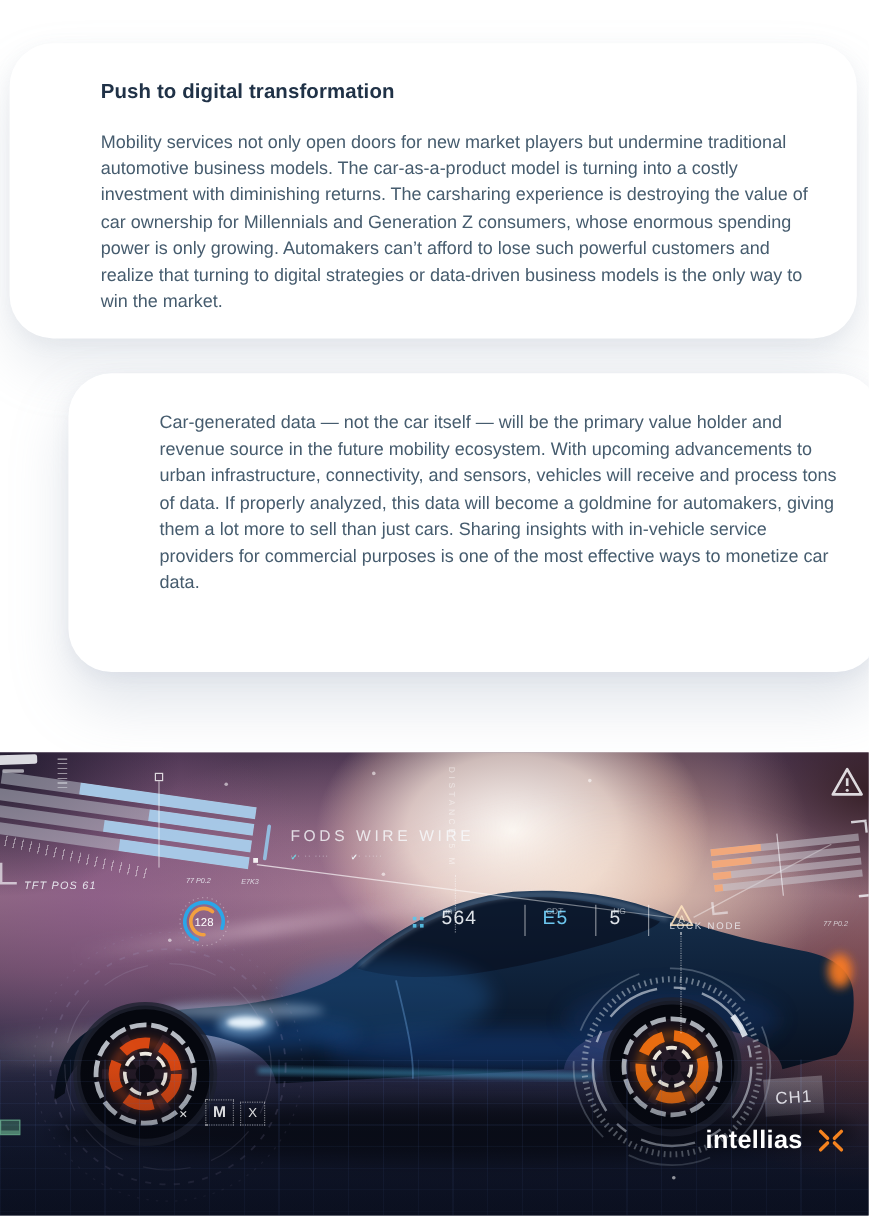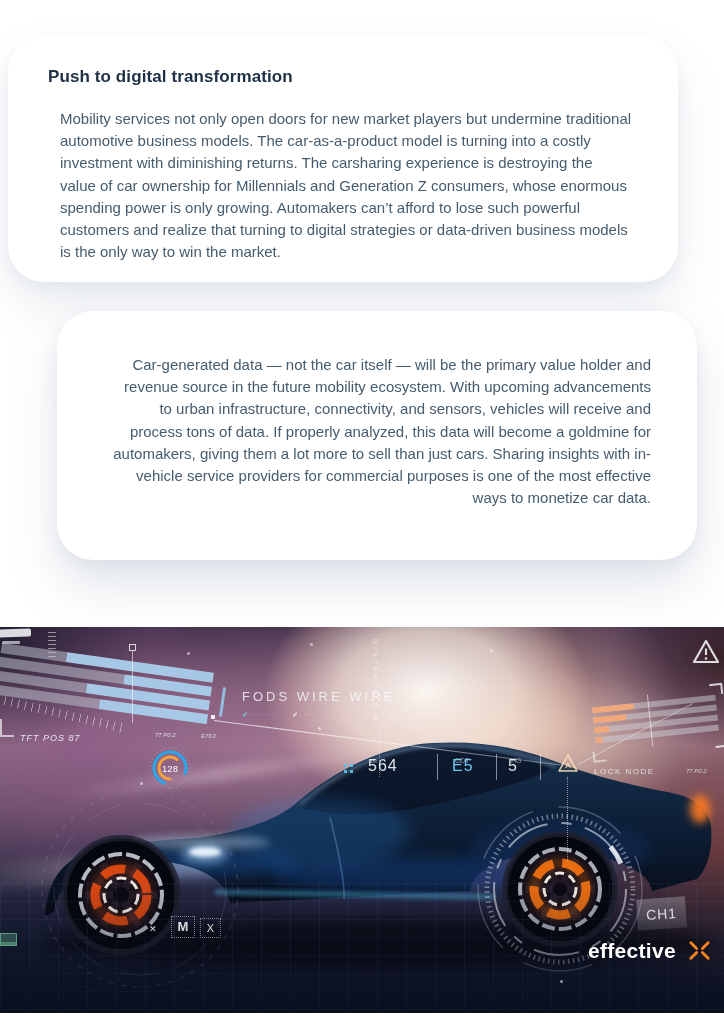--- a/index.html
+++ b/index.html
@@ -3,40 +3,40 @@
 <meta charset="utf-8">
 <style>
   html,body{margin:0;padding:0;}
   body{
     width:724px;height:1024px;position:relative;overflow:hidden;
     background:#ffffff;
     font-family:"Liberation Sans", sans-serif;
   }
   
   .card{
-    position:absolute;background:#ffffff;border-radius:36px;
+    position:absolute;background:#ffffff;border-radius:36px;padding-left:36px;
   }
   .card-1{
     left:8px;top:36px;width:670px;height:246px;
     box-shadow:0 24px 44px rgba(146,160,180,.20), 0 4px 14px rgba(146,160,180,.10);
   }
   .card-2{
     left:57px;top:311px;width:640px;height:249px;
     box-shadow:0 26px 48px rgba(140,156,178,.26), 0 4px 14px rgba(146,160,180,.12);
   }
   .card-inner{padding:31px 34px 0 40px;}
   .card-title{
     margin:0 0 21px 0;font-size:17px;font-weight:bold;color:#203247;
     letter-spacing:.1px;
   }
   .card-body{
-    margin:12px;font-size:15px;line-height:22.2px;color:#465c6e;
+    margin:0;font-size:15px;line-height:22.2px;color:#465c6e;
   }
   .card-1 .card-body{max-width:594px;}
-  .card-2 .card-body{max-width:566px;text-align:right;}
+  .card-2 .card-body{max-width:566px;}
 
   
   .hero{
     position:absolute;left:0;top:627px;width:724px;height:386px;overflow:hidden;
     background:
       radial-gradient(ellipse 210px 150px at 59% 17%, rgba(255,252,248,.97), rgba(255,238,224,.72) 42%, rgba(255,219,198,.28) 66%, transparent 78%),
       radial-gradient(ellipse 170px 230px at 77% 27%, rgba(255,204,158,.42), transparent 72%),
       radial-gradient(ellipse 150px 120px at 100% 8%, rgba(48,26,30,.85), transparent 75%),
       radial-gradient(ellipse 200px 140px at 0% 4%, rgba(22,20,38,.8), transparent 75%),
       radial-gradient(ellipse 270px 210px at 11% 31%, rgba(142,86,142,.55), transparent 72%),
@@ -108,21 +108,21 @@
   .r1{left:368px;top:130px;}
   .r2{left:452px;top:130px;}
   .r3{left:508px;top:130px;}
   .rsep{width:1px;height:26px;background:rgba(255,255,255,.5);}
   .sep1{left:437px;top:127px;}
   .sep2{left:496px;top:127px;}
   .sep3{left:540px;top:127px;}
   .marker-a{left:556px;top:125px;width:24px;height:22px;}
   .marker-a-dots{left:567px;top:150px;height:84px;width:0;border-left:1px dotted rgba(255,255,255,.5);}
 
-  .lock-node{left:594px;top:140px;font-size:8px;letter-spacing:1.5px;color:rgba(240,243,247,.8);white-space:nowrap;}
+  .lock-node{left:558px;top:140px;font-size:8px;letter-spacing:1.5px;color:rgba(240,243,247,.8);white-space:nowrap;}
   .lock-sub{left:686px;top:141px;font-size:6px;font-style:italic;color:rgba(240,243,247,.7);white-space:nowrap;}
 
   .orange-chart{left:594px;top:74px;width:124px;height:46px;transform:rotate(-6deg);}
   .orange-chart .bar{position:relative;height:6px;margin-bottom:4px;background:rgba(206,206,213,.5);overflow:hidden;}
   .orange-chart .fill{position:absolute;left:0;top:0;height:100%;background:rgba(243,168,120,.95);}
   .oc-tick{left:45%;top:-7px;width:1px;height:52px;background:rgba(250,250,255,.6);}
   .oc-br{width:11px;height:9px;}
   .oc-br-tr{right:-8px;top:-11px;border-top:2px solid rgba(245,246,250,.8);border-right:2px solid rgba(245,246,250,.8);}
   .oc-br-br{right:-8px;bottom:-7px;border-bottom:2px solid rgba(245,246,250,.8);border-right:2px solid rgba(245,246,250,.8);}
   .oc-br-bl{left:-4px;bottom:-9px;border-bottom:2px solid rgba(245,246,250,.55);border-left:2px solid rgba(245,246,250,.55);}
@@ -290,21 +290,21 @@
   <div class="cyan-bracket"></div>
 
   <div class="grid-wire">
     <span class="gw-title">FODS WIRE WIRE</span>
     <span class="gw-items">
       <span><b class="gw-check-1">✓</b><span>··· ·· ····</span></span>
       <span><b class="gw-check-2">✓</b><span>··· ·····</span></span>
     </span>
   </div>
 
-  <div class="tft-pos">TFT POS 87</div>
+  <div class="tft-pos">TFT POS 61</div>
 
   <div class="gauge-l1">77 P0.2</div>
   <div class="gauge-l2">E7K3</div>
   <svg class="gauge" viewBox="0 0 46 46">
     <circle cx="23" cy="23" r="20" fill="none" stroke="rgba(255,255,255,.35)" stroke-width="1" stroke-dasharray="1 3"></circle>
     <circle cx="23" cy="23" r="16" fill="none" stroke="#2ba6e8" stroke-width="3" stroke-dasharray="75 26" stroke-linecap="round" transform="rotate(110 23 23)"></circle>
     <circle cx="23" cy="23" r="11" fill="none" stroke="#f2a040" stroke-width="3" stroke-dasharray="42 27" stroke-linecap="round" transform="rotate(90 23 23)"></circle>
     <text x="23" y="26.5" text-anchor="middle" font-size="9.5" fill="#ffffff" font-family="Liberation Sans, sans-serif">128</text>
   </svg>
 
@@ -375,21 +375,21 @@
   <div class="ch1">CH1</div>
 
   <div class="dot" style="left:187px;top:25px;"></div>
   <div class="dot" style="left:310px;top:16px;"></div>
   <div class="dot" style="left:490px;top:22px;"></div>
   <div class="dot" style="left:140px;top:155px;"></div>
   <div class="dot" style="left:318px;top:100px;"></div>
   <div class="dot" style="left:560px;top:353px;"></div>
 
   <div class="logo">
-    <span class="logo-text">effective</span>
+    <span class="logo-text">intellias</span>
     <svg class="logo-mark" viewBox="0 0 26 26">
       <g stroke="currentColor" stroke-width="3" stroke-linecap="round">
         <line x1="4" y1="5" x2="10" y2="11"></line>
         <line x1="22" y1="5" x2="16" y2="11"></line>
         <line x1="4" y1="21" x2="10" y2="15"></line>
         <line x1="22" y1="21" x2="16" y2="15"></line>
       </g>
     </svg>
   </div>
 </div>

